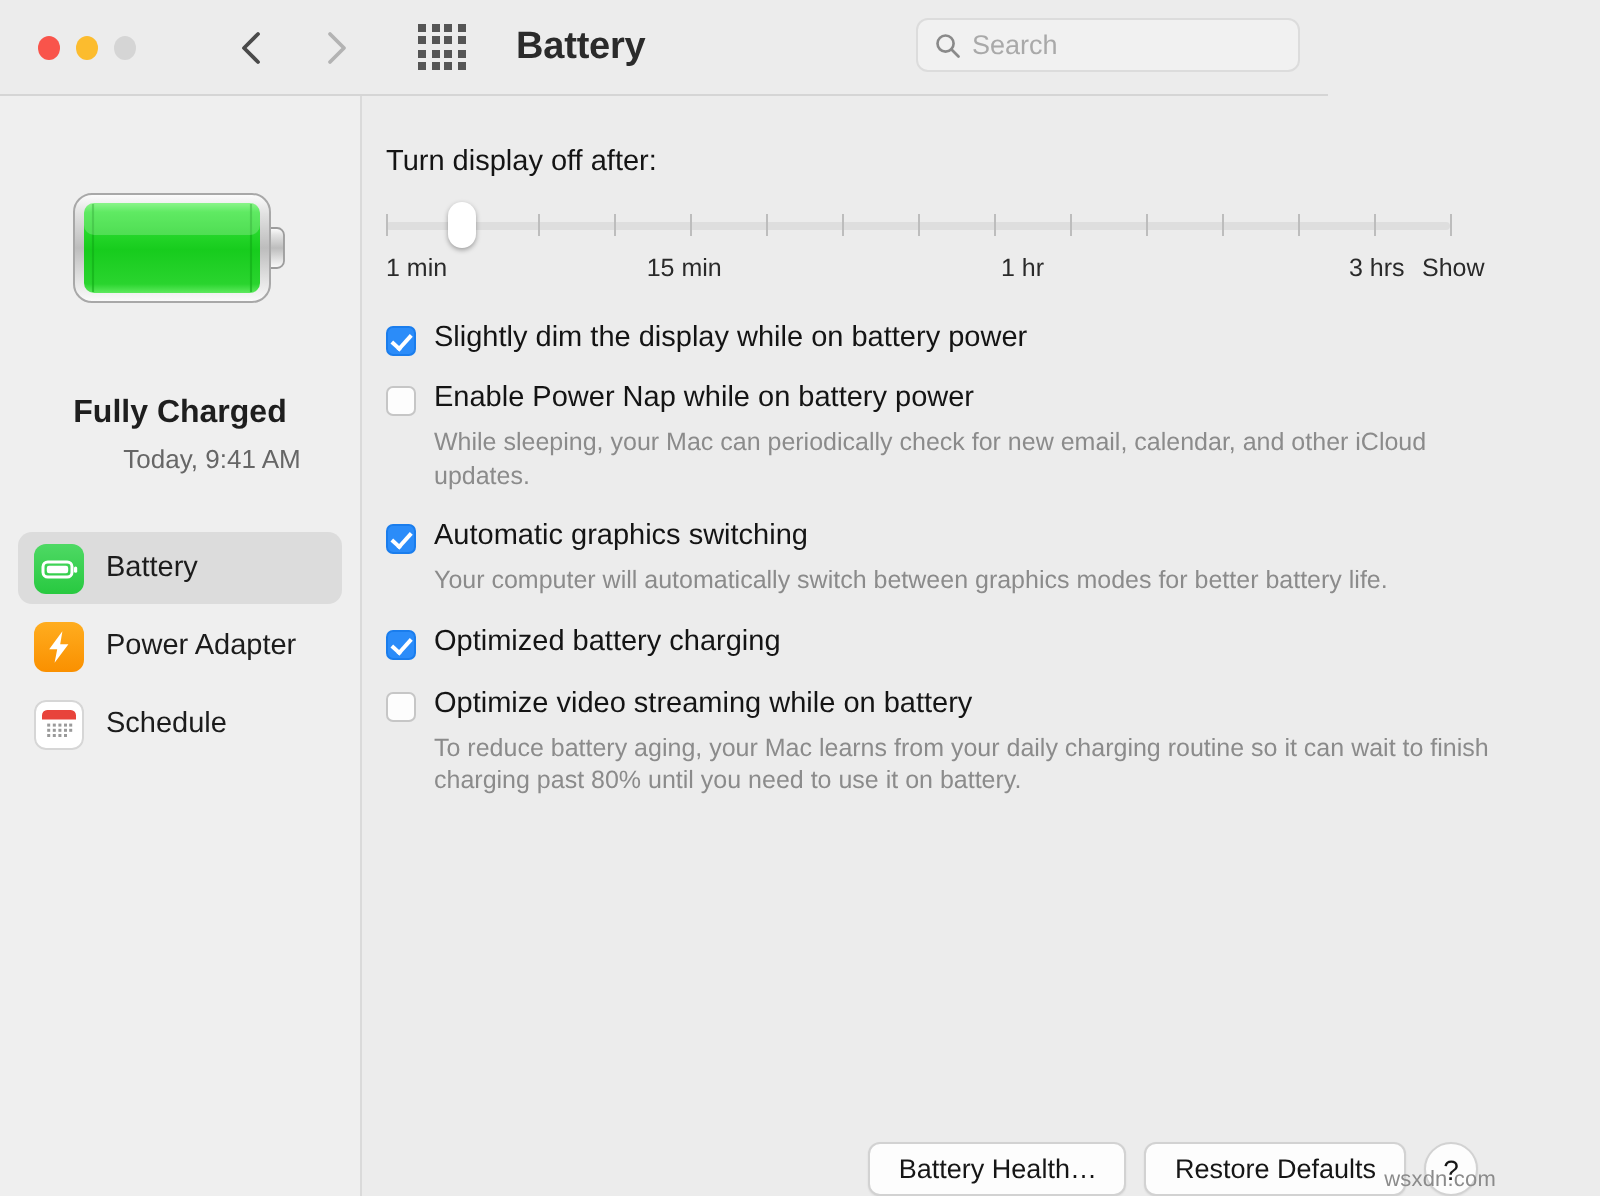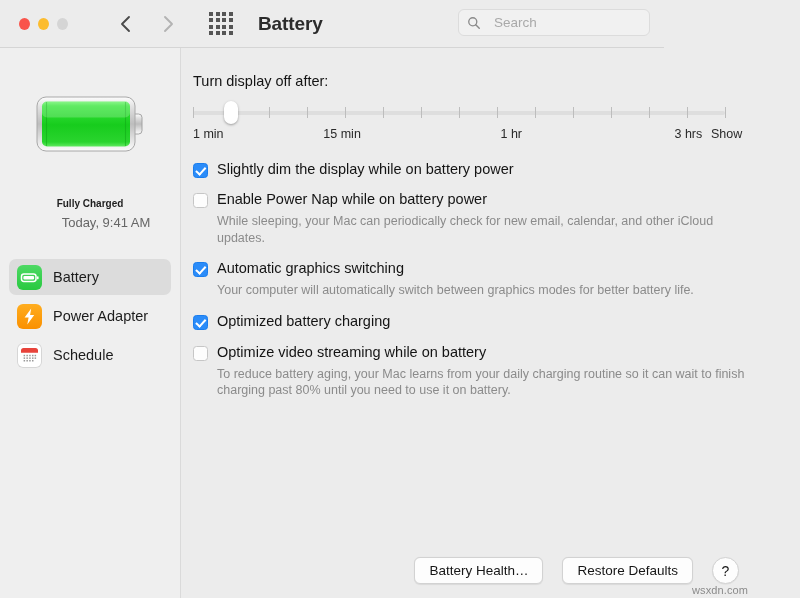--- a/index.html
+++ b/index.html
@@ -110,21 +110,20 @@
   }
   .search-input {
     border: none;
     outline: none;
     background: transparent;
     font-family: "Liberation Sans", sans-serif;
     font-size: 13.5px;
     color: #be185d;
     width: 150px;
     padding: 0;
-    margin-left: 8px;
   }
   .search-input::placeholder { color: #a9a9a9; }
 
   
   .body {
     display: flex;
     flex: 1;
     min-height: 0;
   }
 
@@ -138,21 +137,21 @@
     position: relative;
   }
   .batt-hero {
     margin: 40px auto 0;
     width: 118px;
     height: 72px;
     position: relative;
   }
   .status-title {
     text-align: center;
-    font-size: 10px;
+    font-size: 16px;
     font-weight: bold;
     color: #1e1e1e;
     margin-top: 38px;
   }
   .status-sub {
     text-align: center;
     font-size: 13px;
     color: #666;
     margin-top: 6px;
     padding-left: 32px;
@@ -303,24 +302,24 @@
     position: absolute;
     font-size: 12.5px;
     color: #2a2a2a;
     white-space: nowrap;
   }
 
   
   .footer {
     position: absolute;
     right: 14px;
-    bottom: 14px;
-    display: flex;
-    align-items: center;
-    gap: 19px;
+    bottom: 0;
+    display: flex;
+    align-items: center;
+    gap: 9px;
   }
   .btn {
     background: #fdfdfd;
     border: 1px solid #d2d2d2;
     border-radius: 6px;
     font-family: "Liberation Sans", sans-serif;
     font-size: 13.5px;
     color: #161616;
     height: 27px;
     padding: 0 14px;

